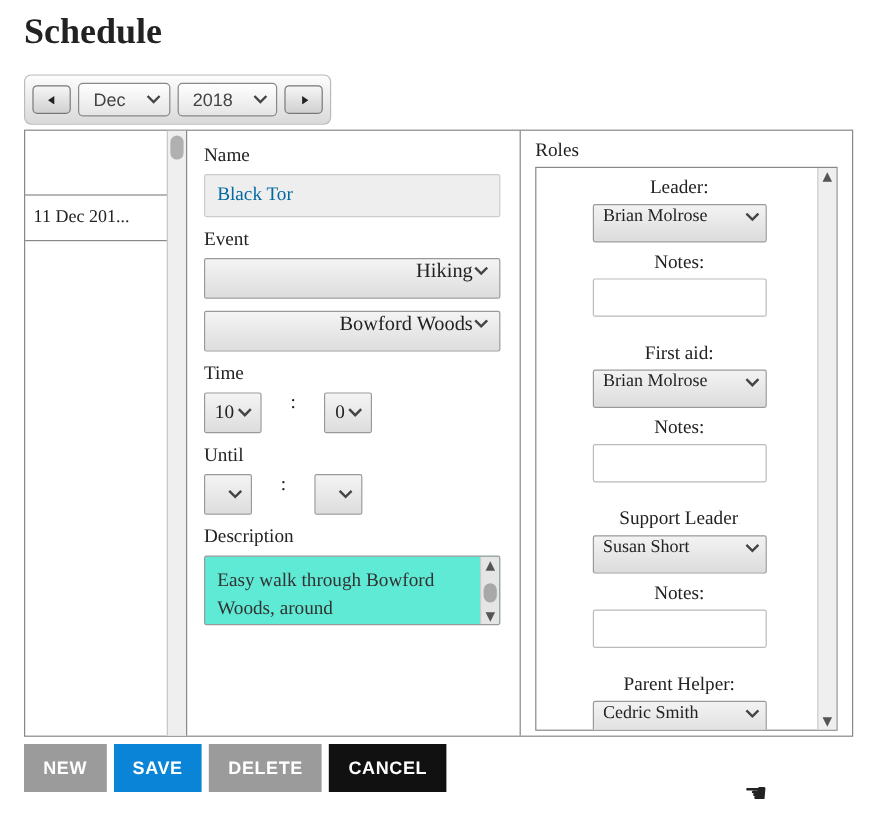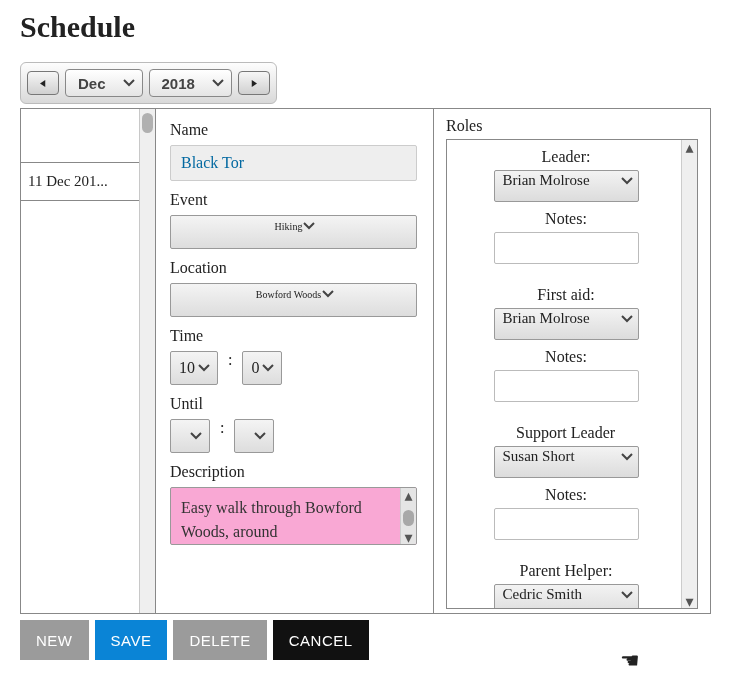--- a/index.html
+++ b/index.html
@@ -41,21 +41,21 @@
     height: 28px;
     border: 1px solid #888;
     border-radius: 4px;
     background: linear-gradient(#ffffff, #e5e5e5);
     display: flex;
     align-items: center;
     padding: 0 6px 0 12px;
     gap: 16px;
     font-family: Helvetica, Arial, sans-serif;
     font-size: 15px;
-    font-weight: bold;
+    font-weight: normal;
     color: #444;
     cursor: pointer;
   }
   .chevron {
     width: 14px; height: 14px;
     display: inline-flex; align-items: center; justify-content: center;
   }
   .chevron svg { width: 12px; height: 8px; }
   .board {
     margin-top: 4px;
@@ -123,48 +123,48 @@
     align-items: center;
   }
   .select-box {
     width: 247px;
     height: 34px;
     border: 1px solid #999;
     border-radius: 2px;
     background: linear-gradient(#f4f4f4, #dddddd);
     display: flex;
     align-items: center;
-    justify-content: center;
+    justify-content: flex-end;
     padding: 0 8px 12px 12px;
     font-family: Georgia, serif;
-    font-size: 10px;
+    font-size: 17px;
     cursor: pointer;
   }
-  .time-row { display: flex; gap: 8px; }
+  .time-row { display: flex; gap: 22px; }
   .small-select {
     height: 34px;
     border: 1px solid #999;
     border-radius: 2px;
     background: linear-gradient(#f4f4f4, #dddddd);
     display: flex;
     align-items: center;
     padding: 0 6px 0 8px;
     gap: 2px;
     font-family: Georgia, serif;
     font-size: 16px;
     cursor: pointer;
     min-width: 40px;
     justify-content: space-between;
   }
   .colon { font-size: 16px; padding: 0 2px; }
   .textarea-box {
     width: 247px;
     height: 58px;
     border: 1px solid #999;
-    background: #f9a8d4;
+    background: #5eead4;
     border-radius: 2px;
     position: relative;
     overflow: hidden;
   }
   .textarea-inner {
     padding: 8px 22px 8px 10px;
     font-family: Georgia, serif;
     font-size: 16px;
     color: #333;
     line-height: 1.5;
@@ -256,21 +256,21 @@
     margin-top: 6px;
     display: flex;
     gap: 6px;
     font-family: Helvetica, Arial, sans-serif;
   }
   .btn {
     height: 40px;
     padding: 0 16px;
     display:flex; align-items:center;
     font-size: 15px;
-    font-weight: normal;
+    font-weight: bold;
     letter-spacing: 0.5px;
     border: none;
     cursor: pointer;
   }
   .btn-grey { background:#9b9b9b; color:#fff; }
   .btn-blue { background:#0a84d6; color:#fff; }
   .btn-black{ background:#111; color:#fff; }
   .cursor-hand {
     position: fixed;
     left: 620px; top: 648px;
@@ -337,21 +337,20 @@
         <span>Hiking</span>
         <span class="chevron">
             <svg viewBox="0 0 12 8">
               <polyline points="1,1 6,6 11,1" fill="none" stroke="#444" stroke-width="2"></polyline>
             </svg>
           </span>
       </div>
     </div>
 
     <div class="field-block">
-      <div class="label">Location</div>
       <div class="select-box">
         <span>Bowford Woods</span>
         <span class="chevron">
             <svg viewBox="0 0 12 8">
               <polyline points="1,1 6,6 11,1" fill="none" stroke="#444" stroke-width="2"></polyline>
             </svg>
           </span>
       </div>
     </div>
 

